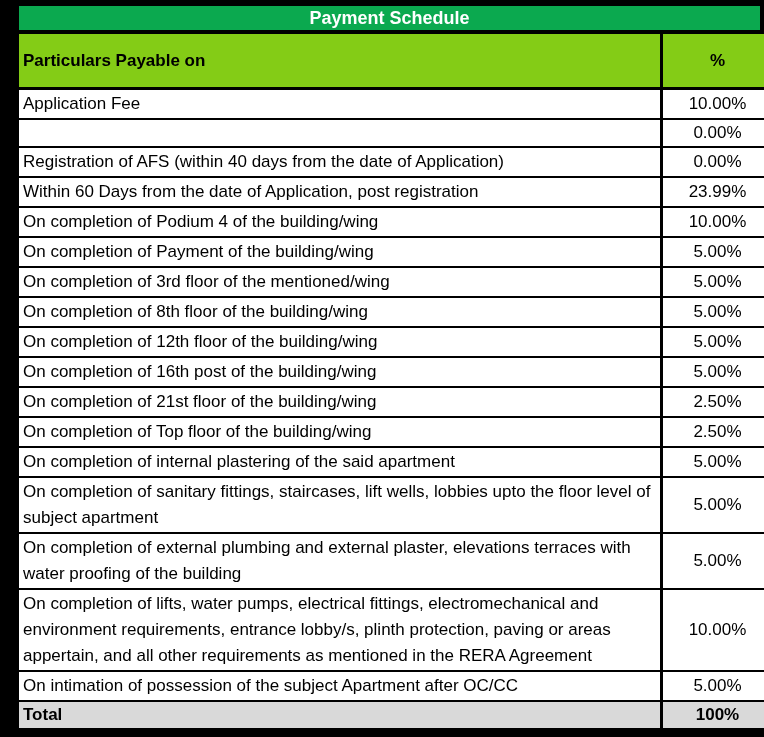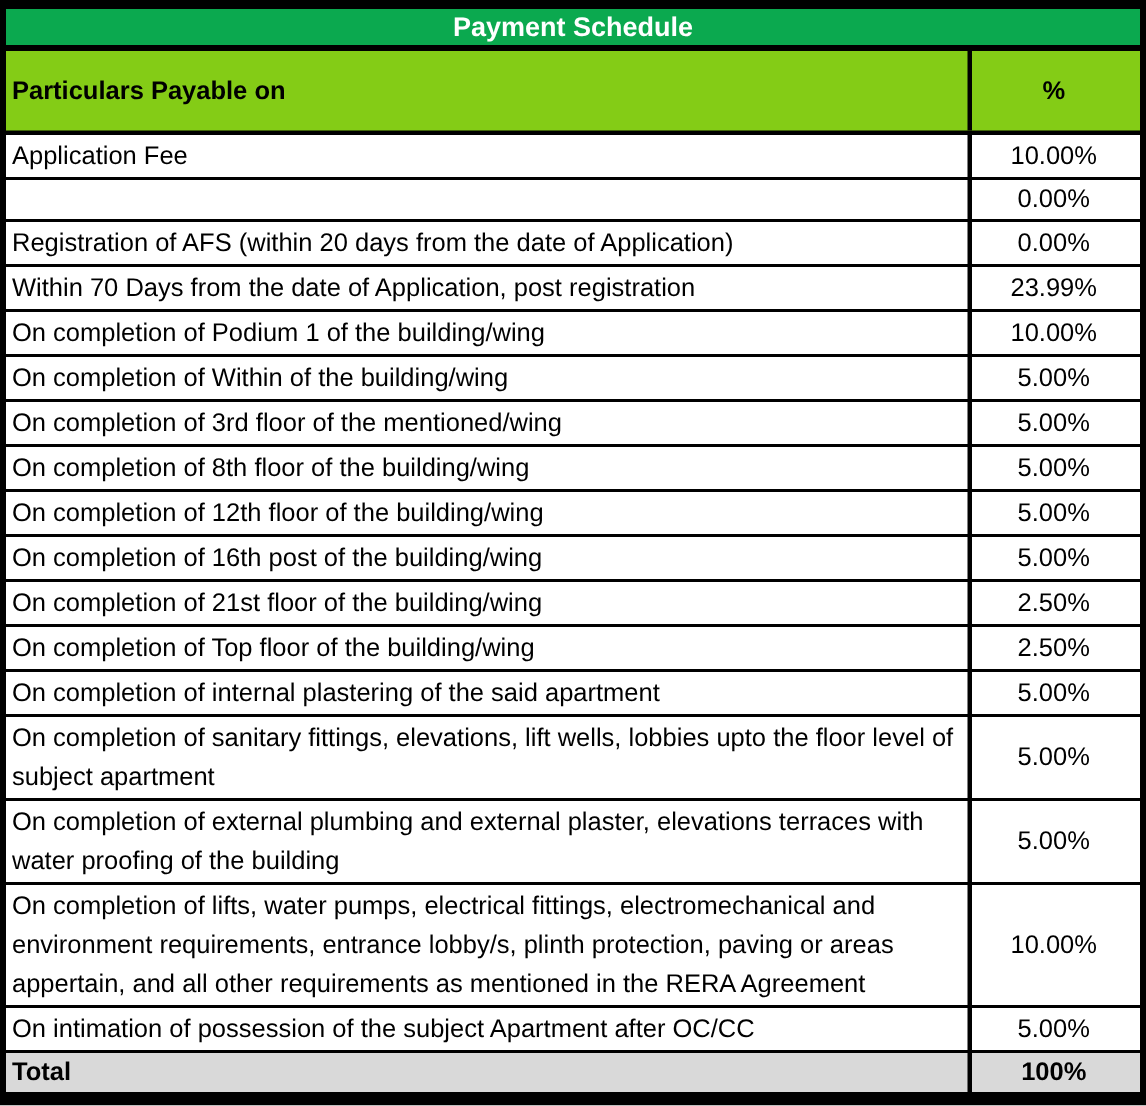--- a/index.html
+++ b/index.html
@@ -5,21 +5,21 @@
   * { box-sizing: border-box; margin: 0; padding: 0; }
   html, body { background: #ffffff; }
   body {
     font-family: "Liberation Sans", sans-serif;
     width: 764px;
   }
   .sheet {
     width: 764px;
     min-height: 737px;
     background: #000000;
-    padding: 6px 4px 6px 4px;
+    padding: 6px 4px 6px 19px;
   }
   .title-bar {
     height: 24px;
     background: #0BA94F;
     color: #ffffff;
     font-weight: bold;
     font-size: 18px;
     line-height: 24px;
     text-align: center;
     margin-bottom: 4px;
@@ -76,33 +76,33 @@
     <div id="rows">
         <div class="row data-row">
           <div class="cell label">Application Fee</div>
           <div class="cell value">10.00%</div>
         </div>
         <div class="row data-row">
           <div class="cell label"></div>
           <div class="cell value">0.00%</div>
         </div>
         <div class="row data-row">
-          <div class="cell label">Registration of AFS (within 20 days from the date of Application)</div>
+          <div class="cell label">Registration of AFS (within 40 days from the date of Application)</div>
           <div class="cell value">0.00%</div>
         </div>
         <div class="row data-row">
-          <div class="cell label">Within 70 Days from the date of Application, post registration</div>
+          <div class="cell label">Within 60 Days from the date of Application, post registration</div>
           <div class="cell value">23.99%</div>
         </div>
         <div class="row data-row">
-          <div class="cell label">On completion of Podium 1 of the building/wing</div>
+          <div class="cell label">On completion of Podium 4 of the building/wing</div>
           <div class="cell value">10.00%</div>
         </div>
         <div class="row data-row">
-          <div class="cell label">On completion of Within of the building/wing</div>
+          <div class="cell label">On completion of Payment of the building/wing</div>
           <div class="cell value">5.00%</div>
         </div>
         <div class="row data-row">
           <div class="cell label">On completion of 3rd floor of the mentioned/wing</div>
           <div class="cell value">5.00%</div>
         </div>
         <div class="row data-row">
           <div class="cell label">On completion of 8th floor of the building/wing</div>
           <div class="cell value">5.00%</div>
         </div>
@@ -120,21 +120,21 @@
         </div>
         <div class="row data-row">
           <div class="cell label">On completion of Top floor of the building/wing</div>
           <div class="cell value">2.50%</div>
         </div>
         <div class="row data-row">
           <div class="cell label">On completion of internal plastering of the said apartment</div>
           <div class="cell value">5.00%</div>
         </div>
         <div class="row data-row">
-          <div class="cell label">On completion of sanitary fittings, elevations, lift wells, lobbies upto the floor level of subject apartment</div>
+          <div class="cell label">On completion of sanitary fittings, staircases, lift wells, lobbies upto the floor level of subject apartment</div>
           <div class="cell value">5.00%</div>
         </div>
         <div class="row data-row">
           <div class="cell label">On completion of external plumbing and external plaster, elevations terraces with water proofing of the building</div>
           <div class="cell value">5.00%</div>
         </div>
         <div class="row data-row">
           <div class="cell label">On completion of lifts, water pumps, electrical fittings, electromechanical and environment requirements, entrance lobby/s, plinth protection, paving or areas appertain, and all other requirements as mentioned in the RERA Agreement</div>
           <div class="cell value">10.00%</div>
         </div>

